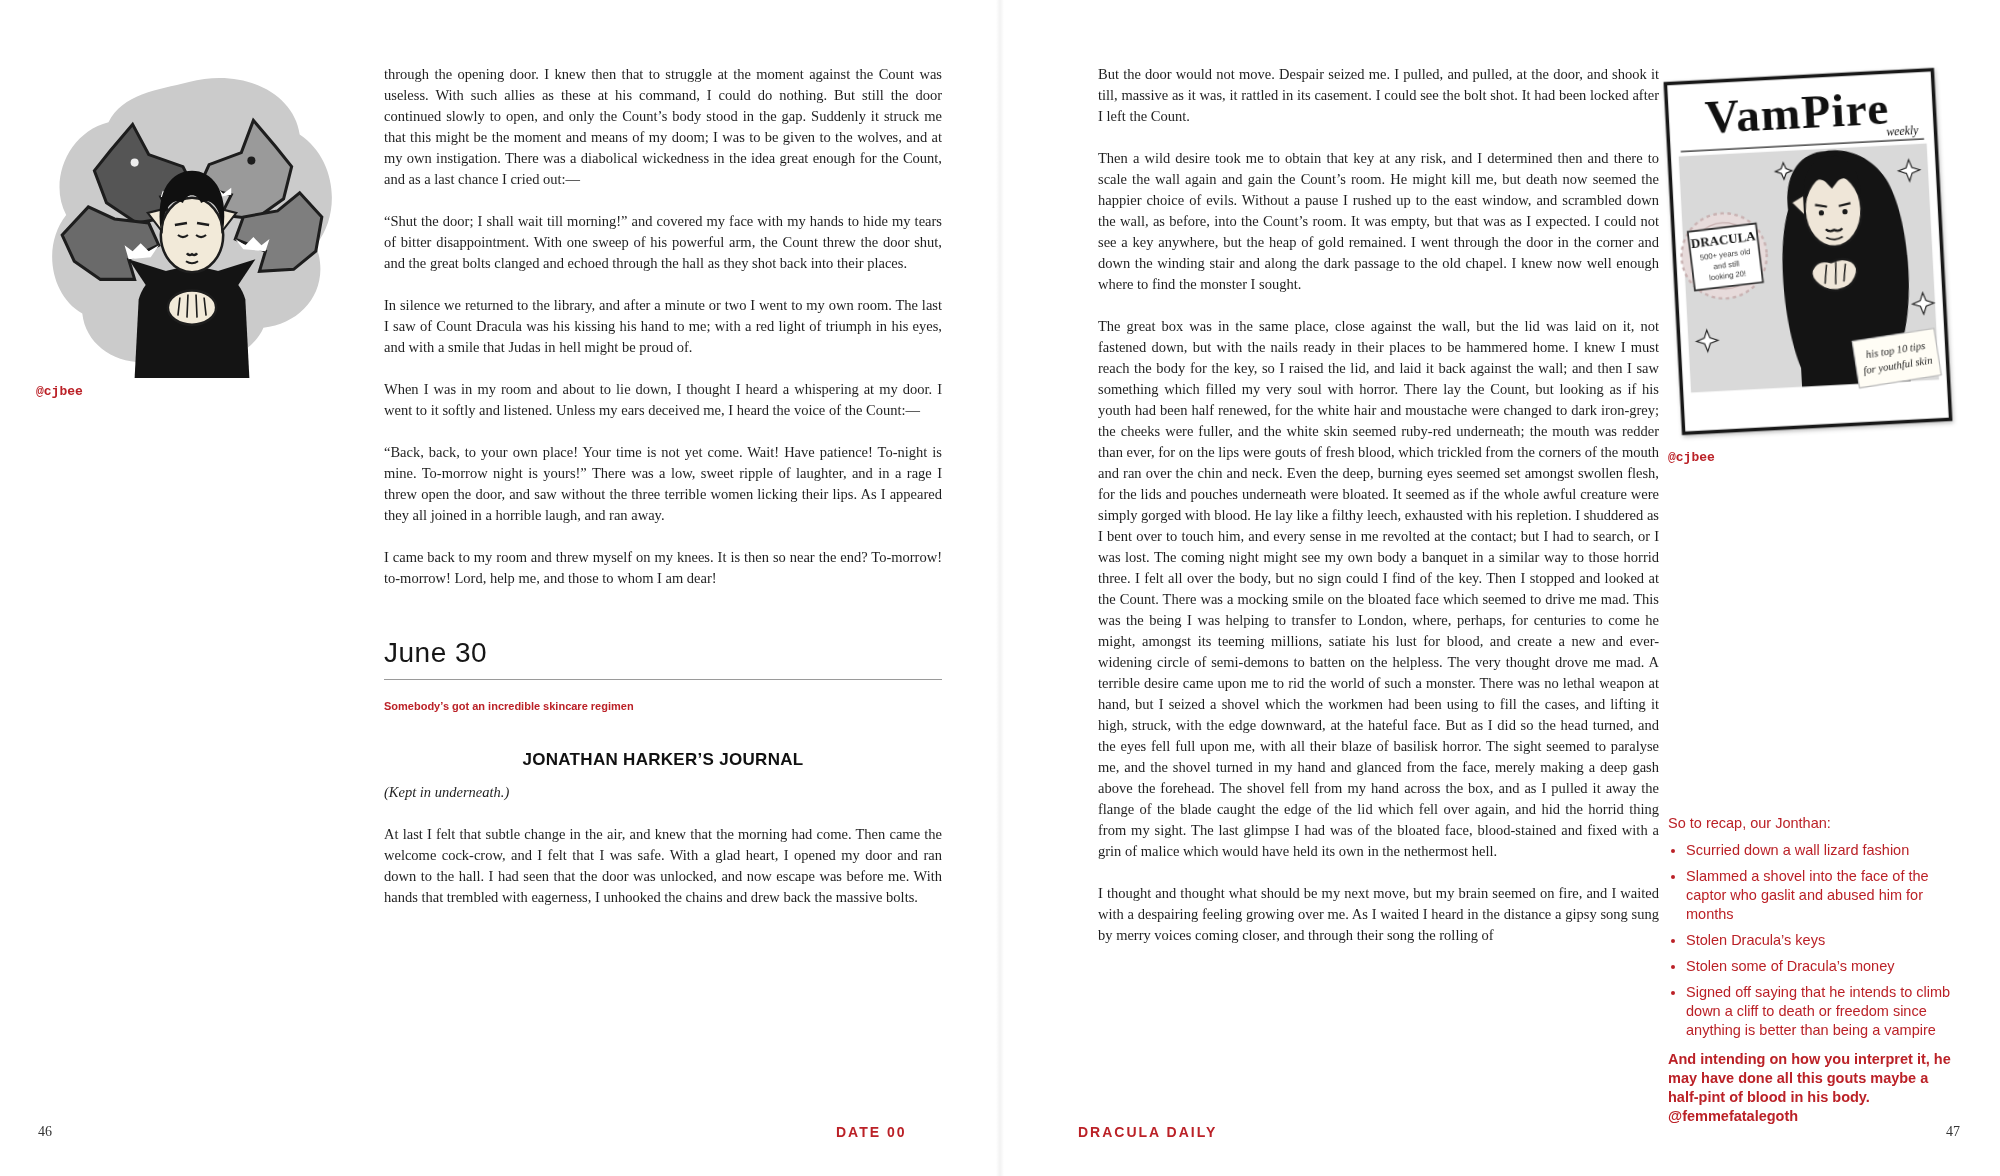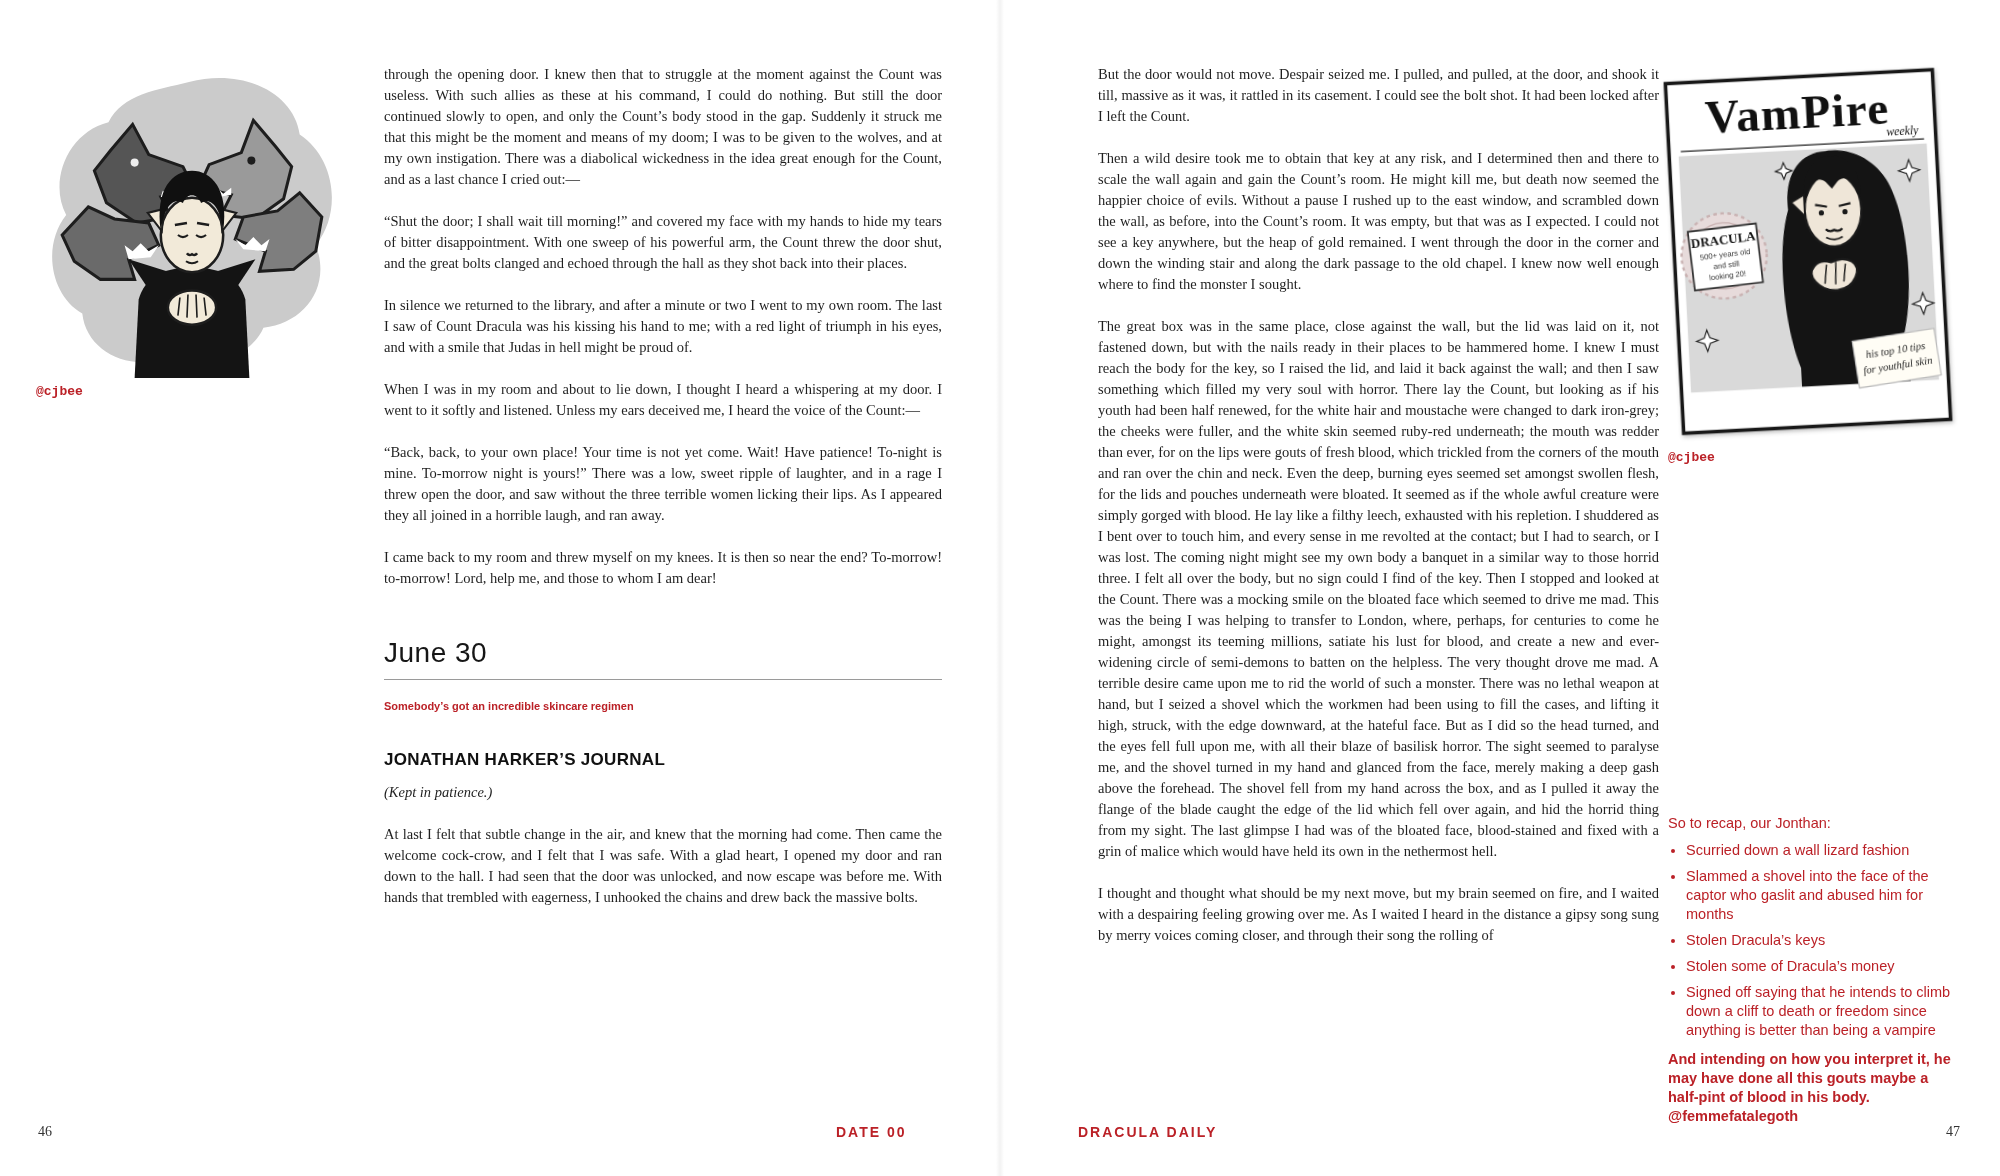--- a/index.html
+++ b/index.html
@@ -31,21 +31,21 @@
     font-family:"Liberation Sans",sans-serif;font-weight:400;
     font-size:28px;letter-spacing:.5px;color:#161616;margin:48px 0 0;
   }
   .rule{border:0;border-top:1.5px solid #9a9a9a;margin:10px 0 0;}
   .tagline{
     font-family:"Liberation Sans",sans-serif;font-weight:bold;
     font-size:11px;color:var(--accent);margin:20px 0 38px;
   }
   .journal-heading{
     font-family:"Liberation Sans",sans-serif;font-weight:bold;
-    font-size:17px;letter-spacing:.3px;color:#111;margin:0 0 12px;
+    font-size:17px;letter-spacing:.3px;color:#111;margin:0 0 12px;text-align:center;
   }
   .shorthand{margin:0;}
 
   
   .illo-wolves{position:absolute;left:36px;top:66px;width:312px;margin:0;}
   .illo-wolves svg{display:block;width:312px;height:312px;}
   .credit{
     font-family:Liberation Mono, monospace;font-weight:bold;
     font-size:13px;color:var(--accent);
   }
@@ -144,21 +144,21 @@
     <p class="body">In silence we returned to the library, and after a minute or two I went to my own room. The last I saw of Count Dracula was his kissing his hand to me; with a red light of triumph in his eyes, and with a smile that Judas in hell might be proud of.</p>
     <p class="body">When I was in my room and about to lie down, I thought I heard a whispering at my door. I went to it softly and listened. Unless my ears deceived me, I heard the voice of the Count:—</p>
     <p class="body">“Back, back, to your own place! Your time is not yet come. Wait! Have patience! To-night is mine. To-morrow night is yours!” There was a low, sweet ripple of laughter, and in a rage I threw open the door, and saw without the three terrible women licking their lips. As I appeared they all joined in a horrible laugh, and ran away.</p>
     <p class="body">I came back to my room and threw myself on my knees. It is then so near the end? To-morrow! to-morrow! Lord, help me, and those to whom I am dear!</p>
 
     <h2 class="date-heading">June 30</h2>
     <hr class="rule">
     <p class="tagline">Somebody’s got an incredible skincare regimen</p>
 
     <h3 class="journal-heading">JONATHAN HARKER’S JOURNAL</h3>
-    <p class="body shorthand italic">(Kept in patience.)</p>
+    <p class="body shorthand italic">(Kept in underneath.)</p>
     <p class="body">At last I felt that subtle change in the air, and knew that the morning had come. Then came the welcome cock-crow, and I felt that I was safe. With a glad heart, I opened my door and ran down to the hall. I had seen that the door was unlocked, and now escape was before me. With hands that trembled with eagerness, I unhooked the chains and drew back the massive bolts.</p>
   </div>
 
   <div class="col col-right">
     <p class="body">But the door would not move. Despair seized me. I pulled, and pulled, at the door, and shook it till, massive as it was, it rattled in its casement. I could see the bolt shot. It had been locked after I left the Count.</p>
     <p class="body">Then a wild desire took me to obtain that key at any risk, and I determined then and there to scale the wall again and gain the Count’s room. He might kill me, but death now seemed the happier choice of evils. Without a pause I rushed up to the east window, and scrambled down the wall, as before, into the Count’s room. It was empty, but that was as I expected. I could not see a key anywhere, but the heap of gold remained. I went through the door in the corner and down the winding stair and along the dark passage to the old chapel. I knew now well enough where to find the monster I sought.</p>
     <p class="body">The great box was in the same place, close against the wall, but the lid was laid on it, not fastened down, but with the nails ready in their places to be hammered home. I knew I must reach the body for the key, so I raised the lid, and laid it back against the wall; and then I saw something which filled my very soul with horror. There lay the Count, but looking as if his youth had been half renewed, for the white hair and moustache were changed to dark iron-grey; the cheeks were fuller, and the white skin seemed ruby-red underneath; the mouth was redder than ever, for on the lips were gouts of fresh blood, which trickled from the corners of the mouth and ran over the chin and neck. Even the deep, burning eyes seemed set amongst swollen flesh, for the lids and pouches underneath were bloated. It seemed as if the whole awful creature were simply gorged with blood. He lay like a filthy leech, exhausted with his repletion. I shuddered as I bent over to touch him, and every sense in me revolted at the contact; but I had to search, or I was lost. The coming night might see my own body a banquet in a similar way to those horrid three. I felt all over the body, but no sign could I find of the key. Then I stopped and looked at the Count. There was a mocking smile on the bloated face which seemed to drive me mad. This was the being I was helping to transfer to London, where, perhaps, for centuries to come he might, amongst its teeming millions, satiate his lust for blood, and create a new and ever-widening circle of semi-demons to batten on the helpless. The very thought drove me mad. A terrible desire came upon me to rid the world of such a monster. There was no lethal weapon at hand, but I seized a shovel which the workmen had been using to fill the cases, and lifting it high, struck, with the edge downward, at the hateful face. But as I did so the head turned, and the eyes fell full upon me, with all their blaze of basilisk horror. The sight seemed to paralyse me, and the shovel turned in my hand and glanced from the face, merely making a deep gash above the forehead. The shovel fell from my hand across the box, and as I pulled it away the flange of the blade caught the edge of the lid which fell over again, and hid the horrid thing from my sight. The last glimpse I had was of the bloated face, blood-stained and fixed with a grin of malice which would have held its own in the nethermost hell.</p>
     <p class="body">I thought and thought what should be my next move, but my brain seemed on fire, and I waited with a despairing feeling growing over me. As I waited I heard in the distance a gipsy song sung by merry voices coming closer, and through their song the rolling of</p>
   </div>
 

